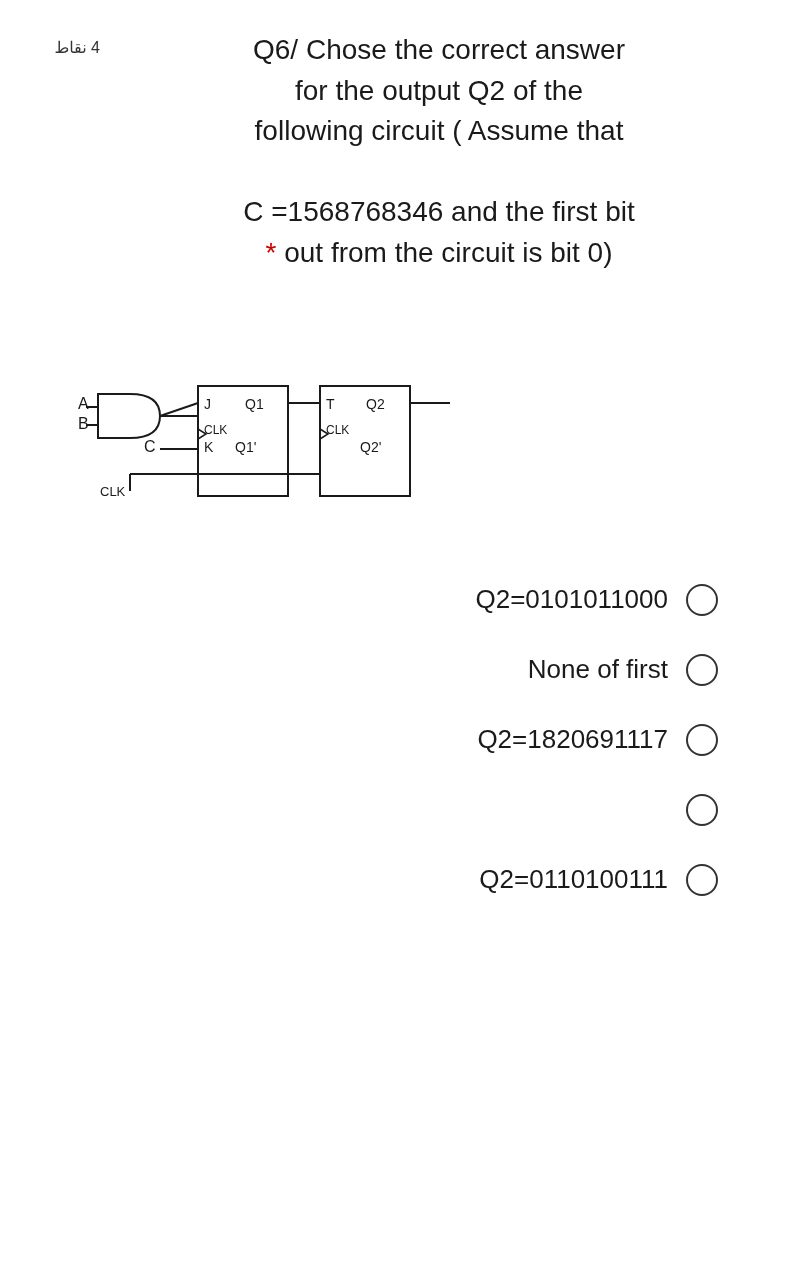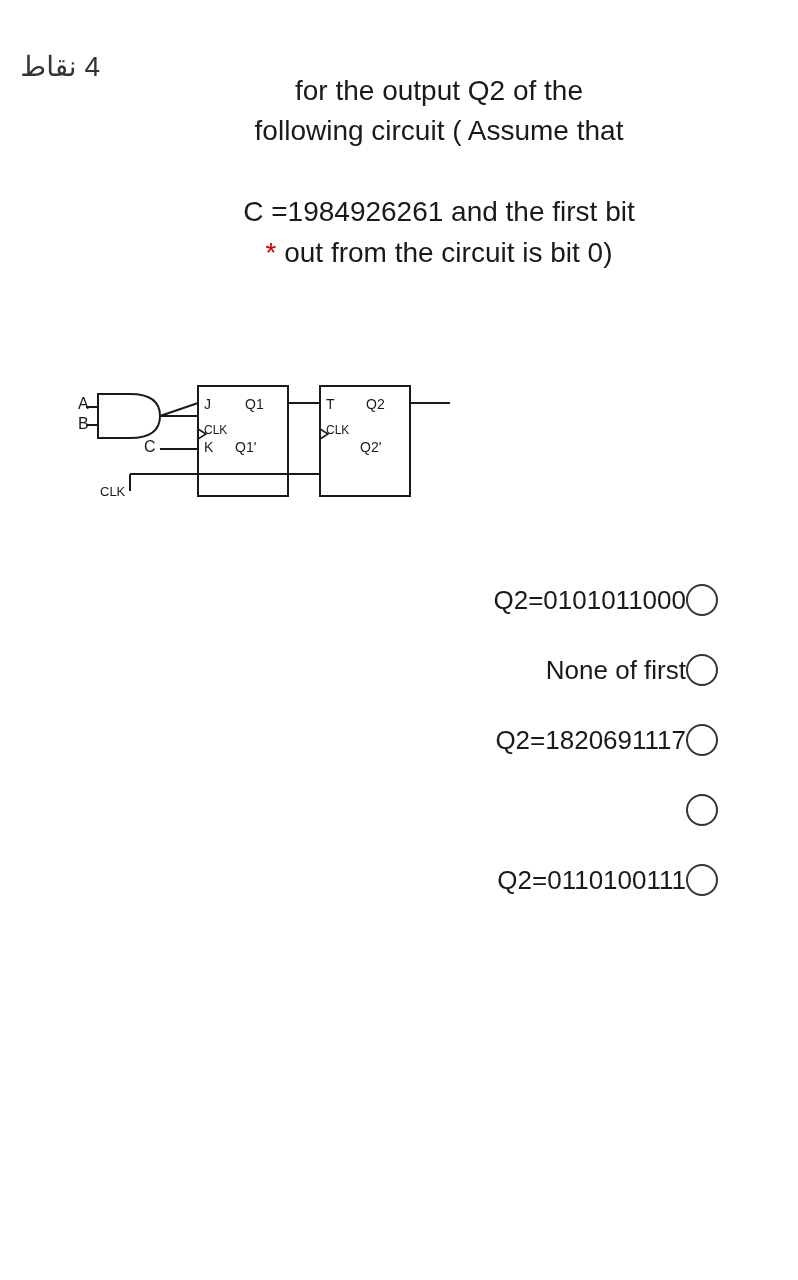--- a/index.html
+++ b/index.html
@@ -22,25 +22,25 @@
 
     
     .header-row {
       display: flex;
       flex-direction: row;
       align-items: flex-start;
       width: 100%;
       margin-bottom: 10px;
     }
     .points-label {
-      font-size: 28px;
+      font-size: 16px;
       color: #333;
       direction: rtl;
       min-width: 80px;
-      margin-top: 20px;
+      margin-top: 8px;
     }
     .question-text {
       font-size: 28px;
       line-height: 1.45;
       text-align: center;
       flex: 1;
     }
     .question-text .asterisk {
       color: #cc0000;
     }
@@ -63,21 +63,22 @@
       display: flex;
       flex-direction: column;
       align-items: flex-end;
       padding-right: 60px;
       gap: 38px;
       margin-top: 10px;
     }
     .answer-option {
       display: flex;
       flex-direction: row;
-      align-items: flex-end;
+      align-items: center;
+      gap: 18px;
       cursor: pointer;
     }
     .answer-text {
       font-size: 26px;
       color: #1a1a1a;
     }
     .radio-circle {
       width: 32px;
       height: 32px;
       border-radius: 50%;
@@ -87,25 +88,25 @@
     }
   </style>
 </head>
 <body>
 
 <div class="page-container">
 
   <div class="header-row">
     <div class="points-label">4 نقاط</div>
     <div class="question-text">
-      <br>
+      <span>Q6/ Chose the correct answer</span><br>
       <span>for the output Q2 of the</span><br>
       <span>following circuit ( Assume that</span><br>
       <br>
-      <span>C =1984926261 and the first bit</span><br>
+      <span>C =1568768346 and the first bit</span><br>
       <span class="asterisk">*</span>
       <span> out from the circuit is bit 0)</span>
     </div>
   </div>
 
   <div class="circuit-area">
     <svg class="circuit-svg" width="520" height="220" viewBox="0 0 520 220">
 
       <text x="28" y="95" font-size="16" font-family="Arial" fill="#1a1a1a">A</text>
       <text x="28" y="115" font-size="16" font-family="Arial" fill="#1a1a1a">B</text>

